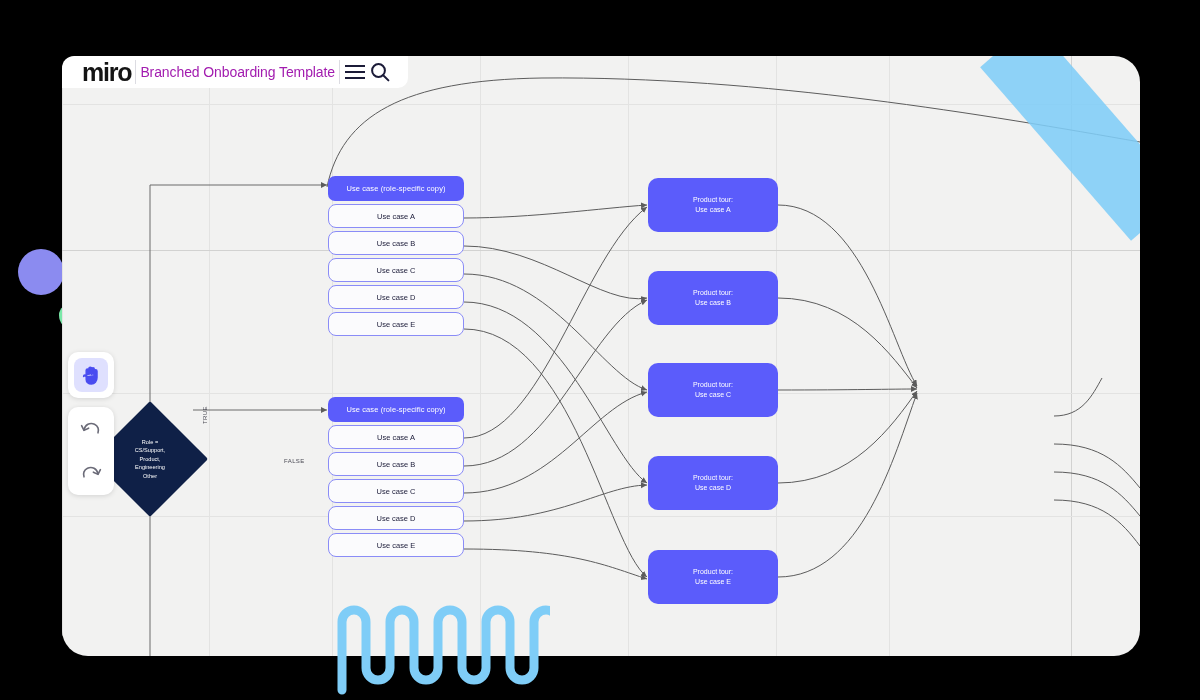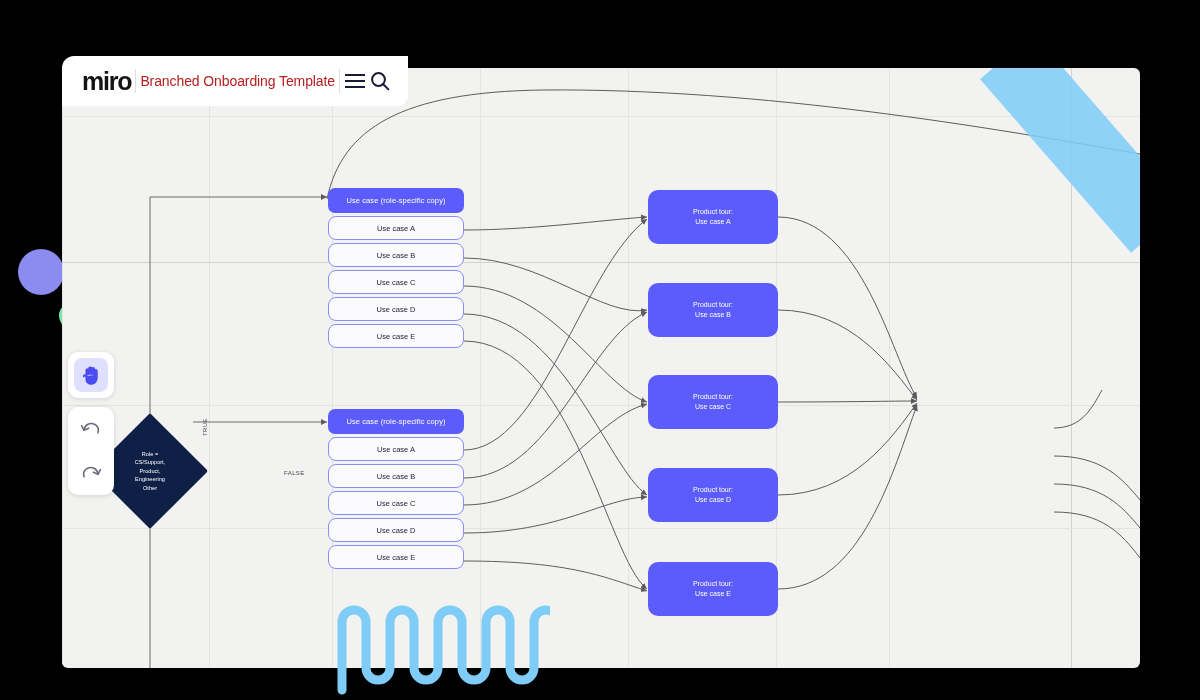--- a/index.html
+++ b/index.html
@@ -23,24 +23,24 @@
     border-radius: 48% 52% 44% 56% / 52% 44% 56% 48%;
   }
   #blob-green {
     left: 59px; top: 303px; width: 28px; height: 26px;
     background: #7ae8a8;
     border-radius: 52% 48% 56% 44% / 46% 56% 44% 54%;
   }
 
   
   #canvas {
-    position: absolute; left: 62px; top: 68px;
+    position: absolute; left: 62px; top: 56px;
     width: 1078px; height: 600px;
     background: #f2f2f1;
-    border-radius: 6px;
+    border-radius: 26px;
     overflow: hidden;
   }
   #grid { position: absolute; inset: 0; }
   #grid .gl { position: absolute; background: #e3e3e2; }
   #grid .gv { width: 1px; height: 100%; top: 0; }
   #grid .gh { height: 1px; width: 100%; left: 0; }
   #grid .strong { background: #d2d2d1; }
 
   #edges { position: absolute; left: 0; top: 0; width: 1078px; height: 600px; }
   #edges path { fill: none; stroke: #5c5c5c; stroke-width: 1; }
@@ -85,28 +85,28 @@
   .diamond-text {
     position: absolute; inset: 0; display: flex; flex-direction: column;
     align-items: center; justify-content: center;
     color: #ffffff; font-size: 5.6px; line-height: 1.5; text-align: center;
     pointer-events: none;
   }
 
   
   #header {
     position: absolute; left: 62px; top: 56px;
-    height: 50px; background: #ffffff;
+    height: 32px; background: #ffffff;
     border-radius: 12px 0 10px 0;
     display: flex; align-items: center; padding: 0 18px 0 20px;
     gap: 4px;
   }
   #logo { font-size: 25px; font-weight: 700; color: #141414; letter-spacing: -1.2px; }
   .divider { width: 1px; height: 24px; background: #dcdce2; }
-  #board-title { font-size: 14px; color: #b91c1c; letter-spacing: -.1px; }
+  #board-title { font-size: 14px; color: #a21caf; letter-spacing: -.1px; }
   .hicon { display: flex; align-items: center; justify-content: center; cursor: pointer; }
 
   
   #toolbar { position: absolute; left: 68px; top: 352px; width: 46px; }
   .tool-card {
     background: #ffffff; border-radius: 10px;
     box-shadow: 0 1px 5px rgba(0,0,0,.13);
     display: flex; flex-direction: column; align-items: center;
   }
   .tool {

